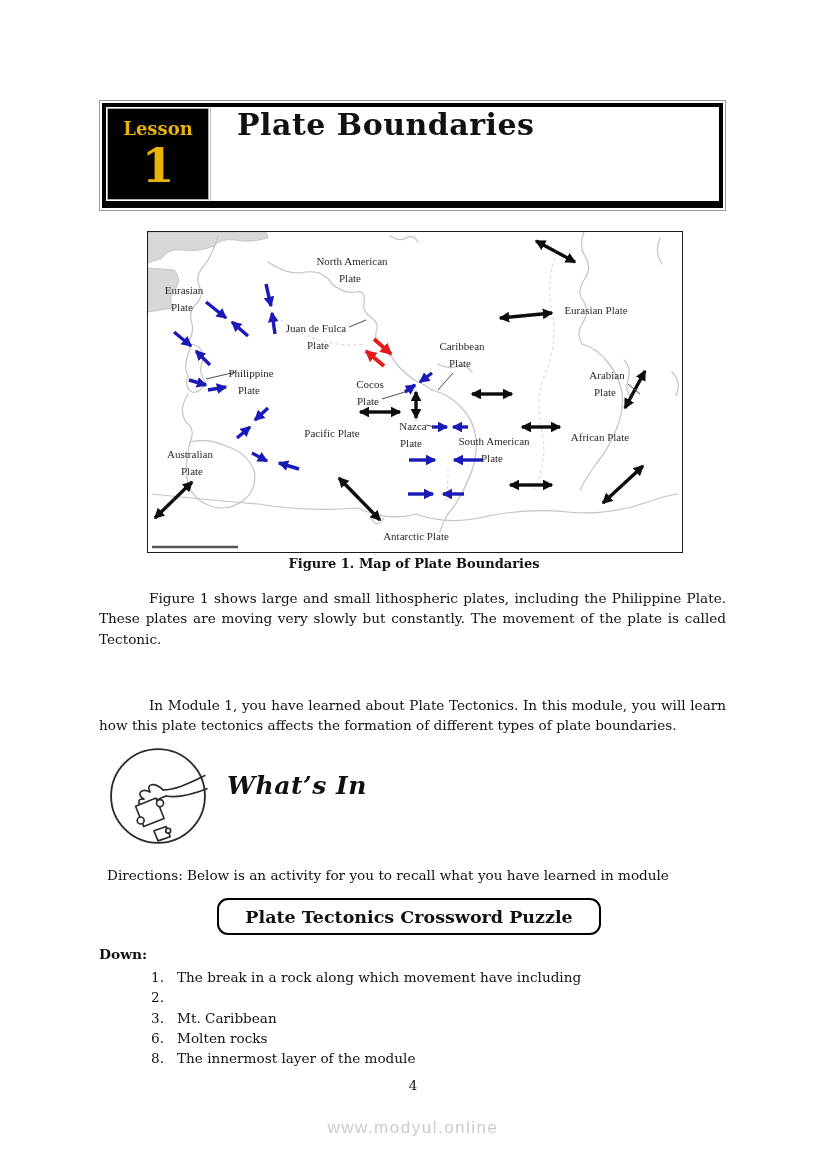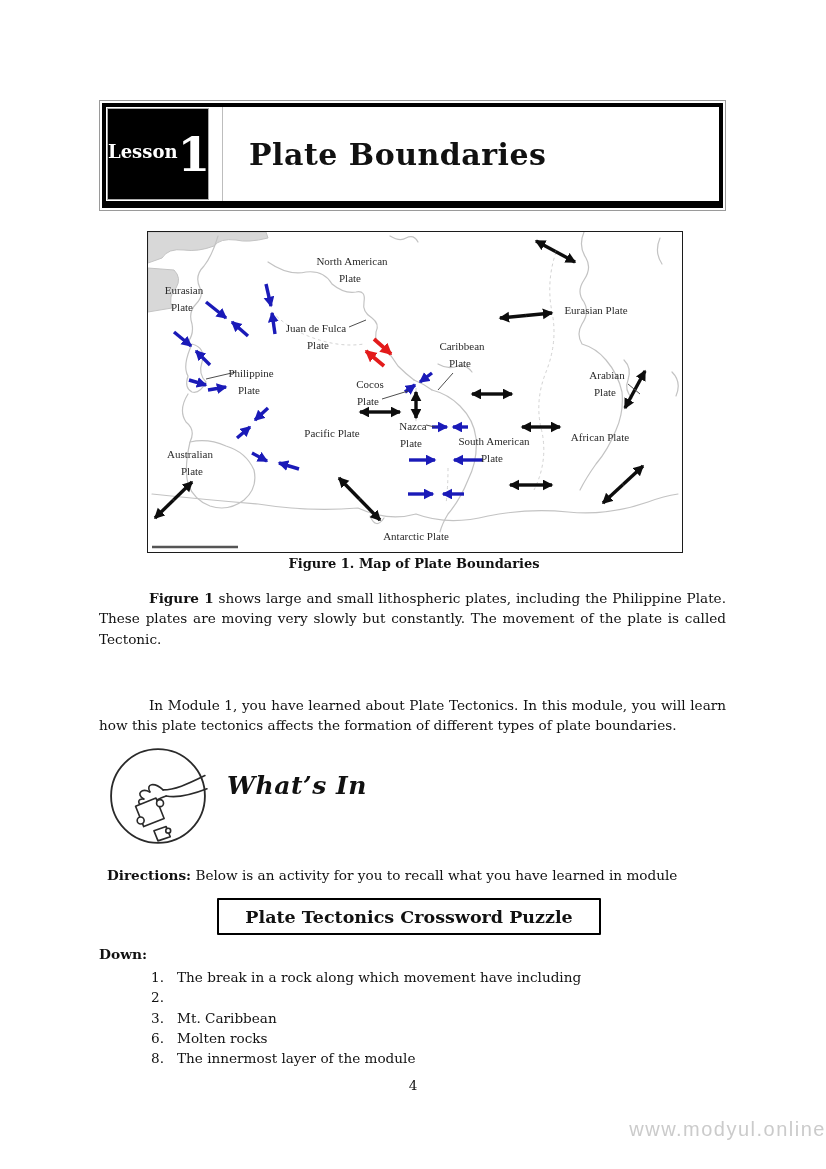--- a/index.html
+++ b/index.html
@@ -11,29 +11,29 @@
   
   .lesson-frame{
     position:absolute;left:99px;top:100px;width:627px;height:111px;
     box-sizing:border-box;border:1px solid #9a9a9a;padding:2px;background:#fff;
   }
   .lesson-frame-inner{
     box-sizing:border-box;height:100%;border:4px solid #000;border-bottom-width:7px;
     display:flex;background:#fff;
   }
   .lesson-badge{
-    width:100px;margin:2px;background:#000;color:#ffffff;flex:0 0 auto;
-    display:flex;flex-direction:row;align-items:center;
+    width:100px;margin:2px;background:#000;color:#eab308;flex:0 0 auto;
+    display:flex;flex-direction:column;align-items:center;justify-content:center;
     box-shadow:0 0 0 1px #aaa;
   }
   .lesson-label{font-weight:bold;font-size:18px;line-height:1;margin-bottom:4px;}
   .lesson-number{font-weight:bold;font-size:47px;line-height:1;}
   .lesson-title-area{
-    flex:1;display:flex;align-items:center;padding-left:26px;
-    border-left:1px solid #bdbdbd;margin-left:12px;
+    flex:1;display:flex;padding-left:26px;
+    border-left:1px solid #bdbdbd;margin-left:0;
   }
   .lesson-title{font-weight:bold;font-size:30px;letter-spacing:.5px;}
 
   
   .map-box{
     position:absolute;left:147px;top:231px;width:534px;height:320px;
     border:1px solid #1c1c1c;background:#fff;box-sizing:content-box;
   }
   .map-label{font-family:"Liberation Serif",serif;font-size:11px;fill:#2b2b2b;text-anchor:middle;}
   .coast{fill:none;stroke:#c3c3c3;stroke-width:1.2;stroke-linecap:round;}
@@ -47,47 +47,47 @@
     font-weight:bold;font-size:13px;
   }
 
   
   .para{
     position:absolute;left:99px;width:627px;font-size:13.6px;line-height:20.4px;
     text-align:justify;text-indent:50px;margin:0;
   }
   .p1{top:588px;}
   .p2{top:695px;}
-  .bold{font-weight:bold;}
+  .bold{font-weight:normal;}
 
   
   .whats-in-icon{position:absolute;left:107px;top:745px;width:102px;height:102px;}
   .whats-in-heading{
     position:absolute;left:227px;top:771px;font-size:25px;font-weight:bold;font-style:italic;
     letter-spacing:.5px;
   }
 
   .directions{position:absolute;left:99px;top:859px;width:628px;font-size:13.6px;margin:8px;}
 
   .activity-box{
     position:absolute;left:217px;top:898px;width:384px;height:37px;box-sizing:border-box;
-    border:2px solid #000;border-radius:1px;display:flex;align-items:center;justify-content:center;
+    border:2px solid #000;border-radius:11px;display:flex;align-items:center;justify-content:center;
     background:#fff;
   }
   .activity-title{font-weight:bold;font-size:17.5px;}
 
   .down-label{position:absolute;left:99px;top:946px;font-weight:bold;font-size:13.8px;}
   .down-list{position:absolute;left:151px;top:967px;width:560px;font-size:13.6px;}
   .down-item{display:flex;height:20.3px;line-height:20.3px;}
   .down-item .num{width:26px;flex:0 0 auto;}
 
   .page-number{position:absolute;left:0;top:1077px;width:826px;text-align:center;font-size:13.6px;}
   .watermark{
-    position:absolute;left:0;top:1118px;width:826px;text-align:right;
-    font-family:"Liberation Sans",sans-serif;font-size:20px;color:#cbcbcb;letter-spacing:1.5px;
+    position:absolute;left:0;top:1118px;width:826px;text-align:center;
+    font-family:"Liberation Sans",sans-serif;font-size:17px;color:#cbcbcb;letter-spacing:1.5px;
   }
 </style>
 </head>
 <body>
 
 <div class="lesson-frame">
   <div class="lesson-frame-inner">
     <div class="lesson-badge">
       <div class="lesson-label">Lesson</div>
       <div class="lesson-number">1</div>

